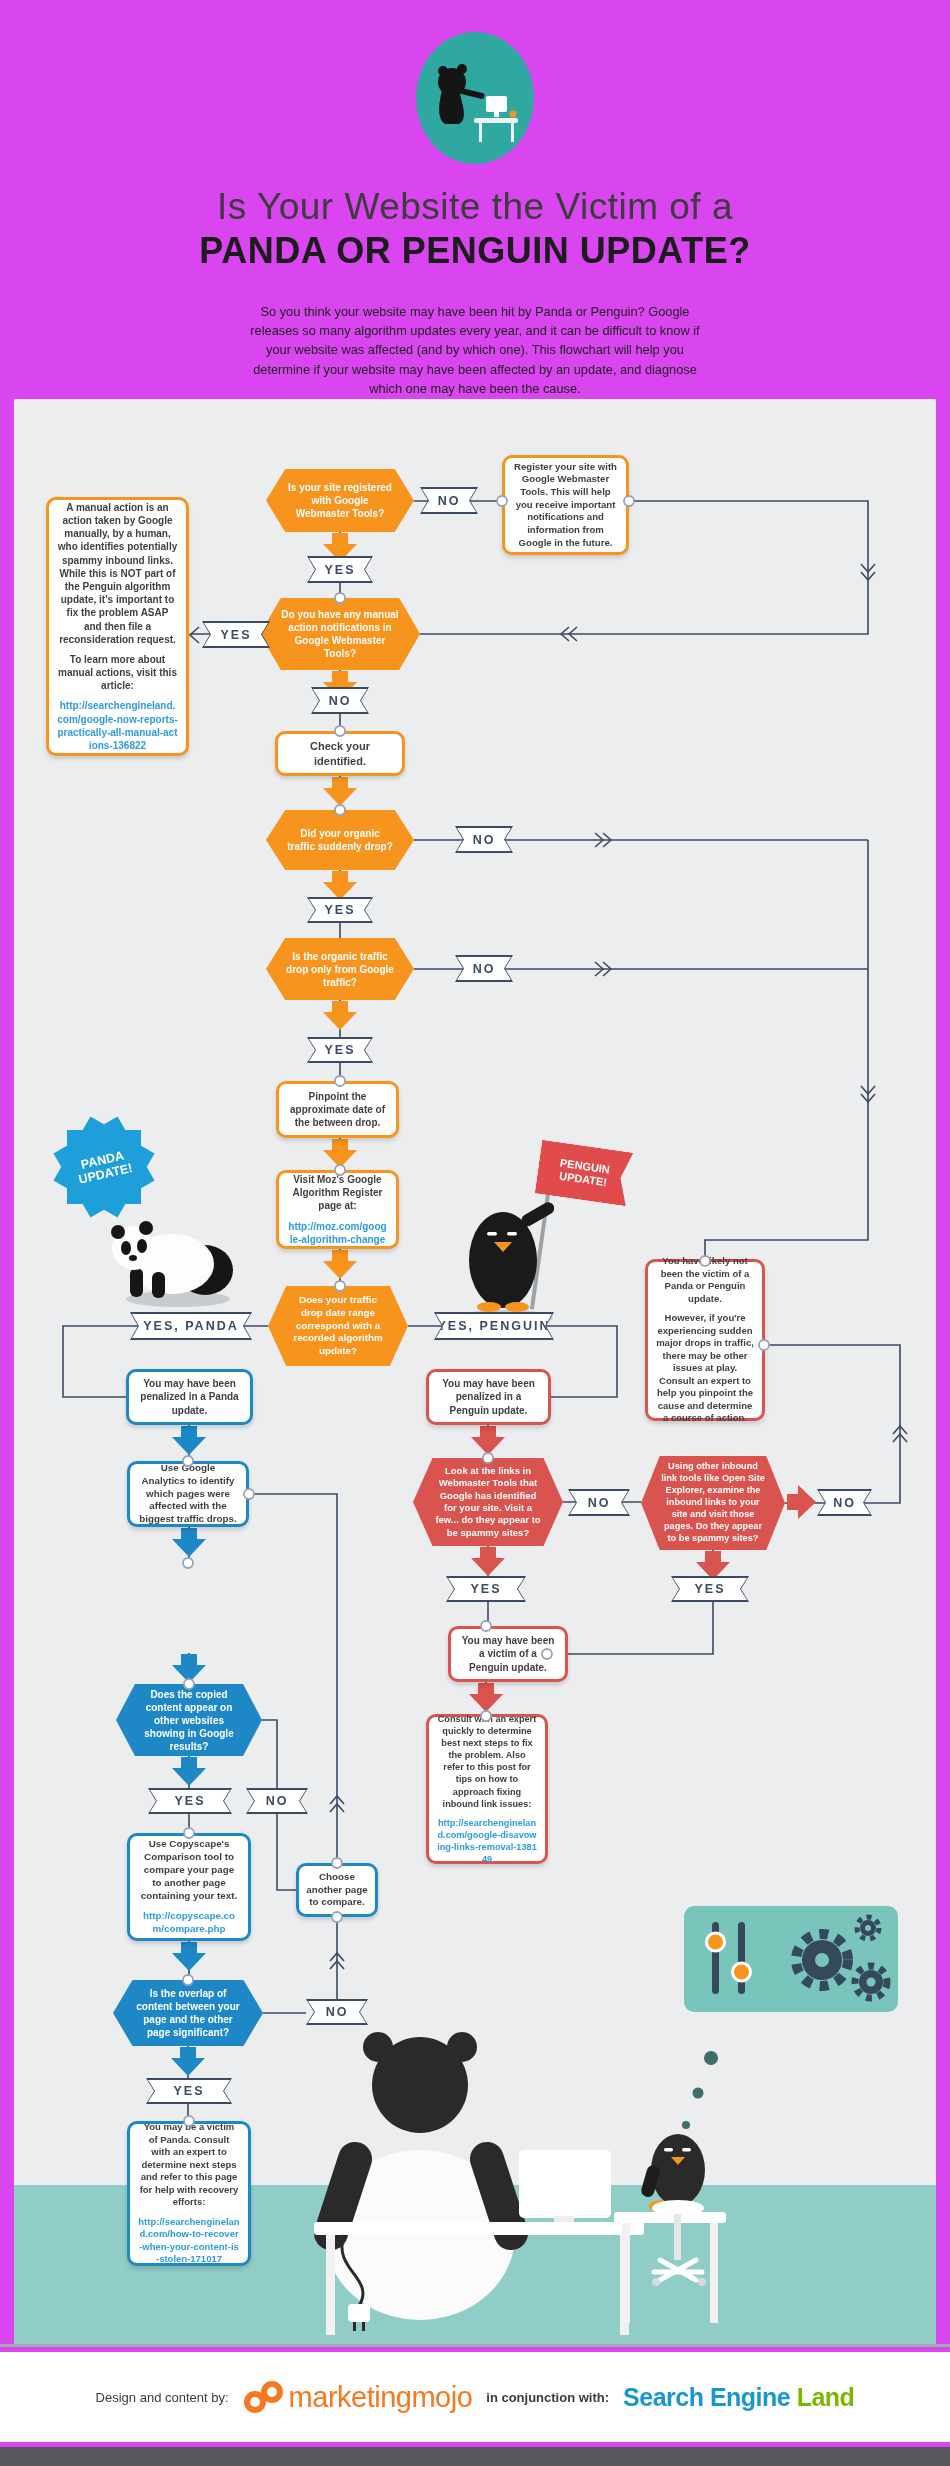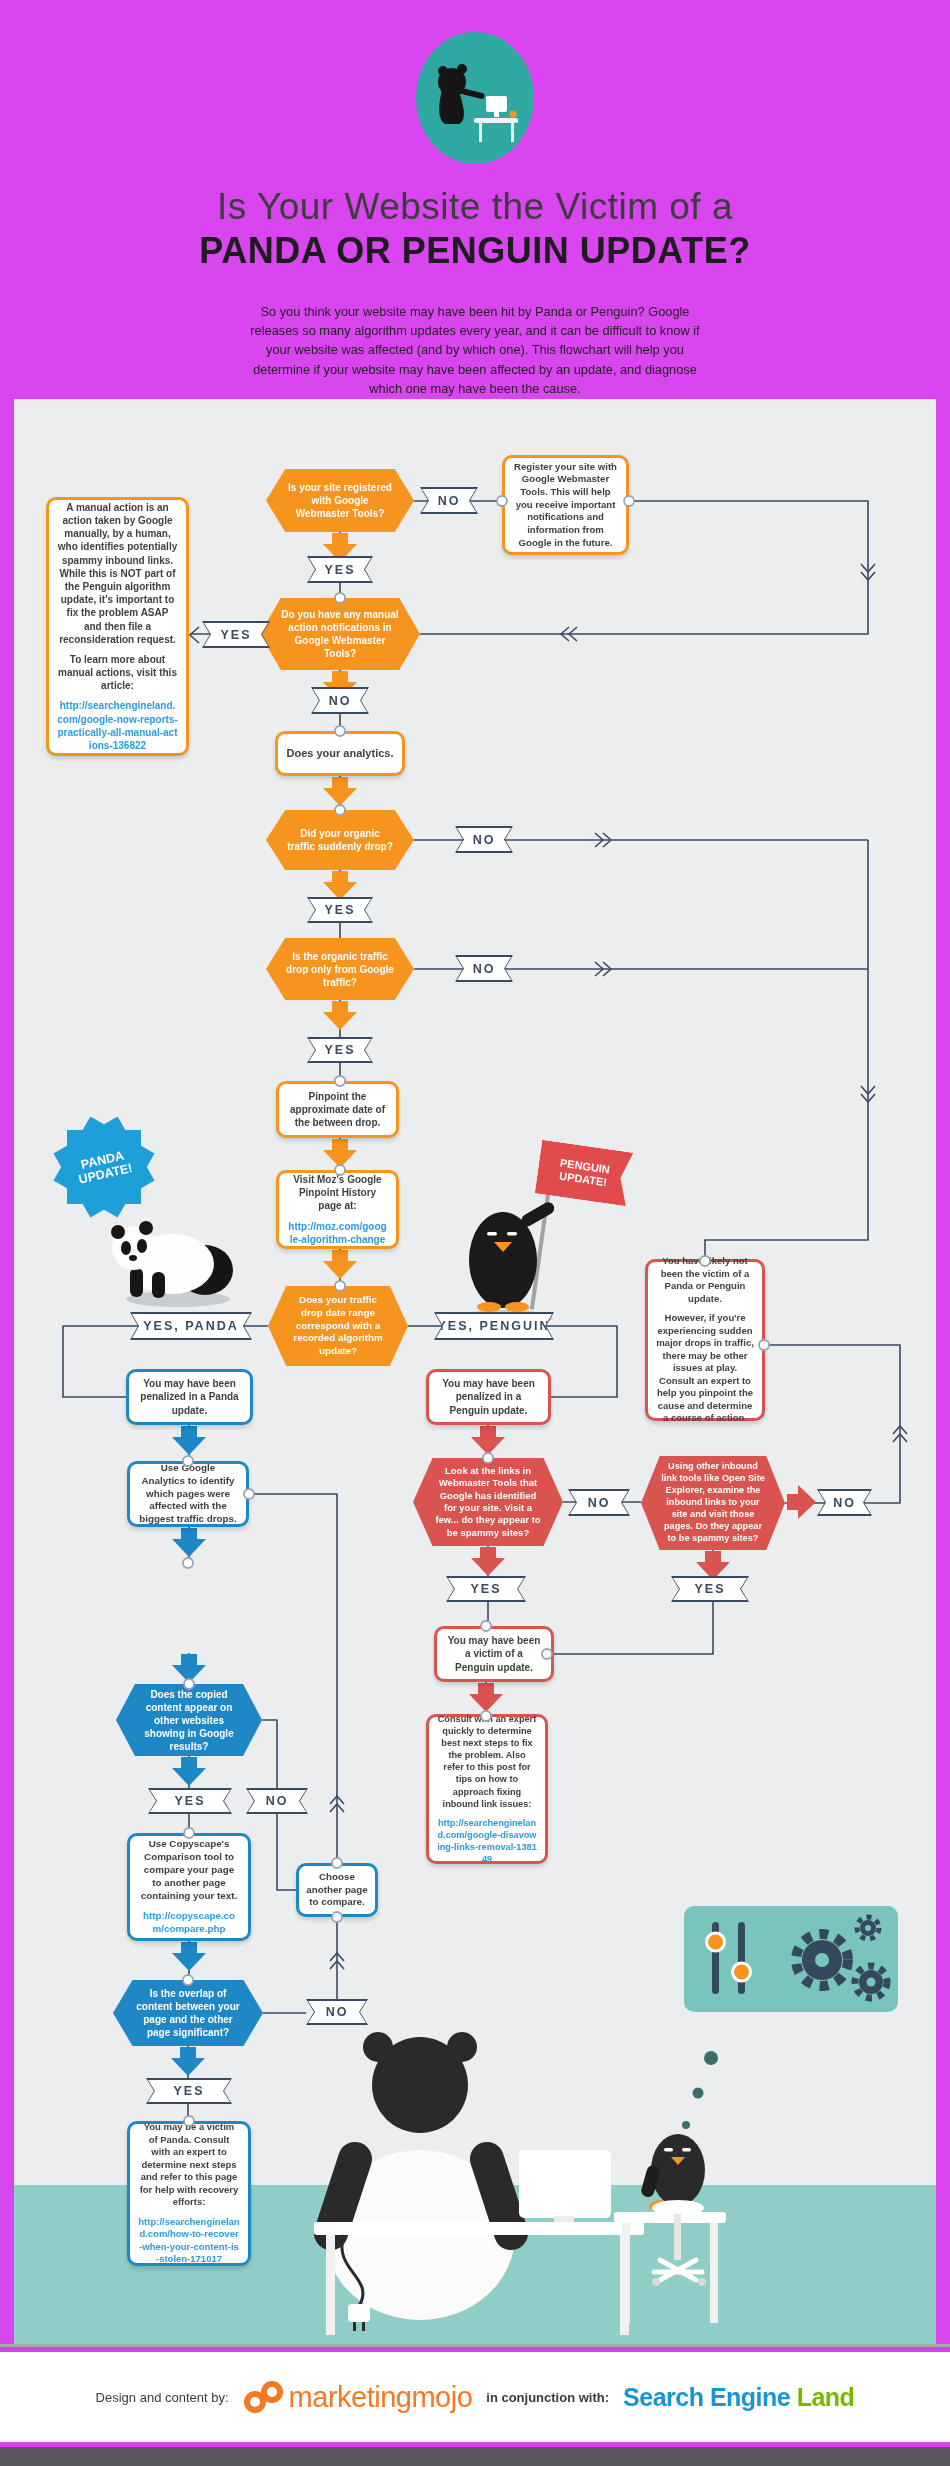--- a/index.html
+++ b/index.html
@@ -245,33 +245,33 @@
     </div>
   <div class="box" style="left:46px;top:497px;width:143px;height:259px;font-size:10px;">
     <span>A manual action is an action taken by Google manually, by a human, who identifies potentially spammy inbound links. While this is NOT part of the Penguin algorithm update, it's important to fix the problem ASAP and then file a reconsideration request.</span>
     <span class="gap">To learn more about manual actions, visit this article:</span>
     <span class="gap link">http://searchengineland.com/google-now-reports-practically-all-manual-actions-136822</span>
   </div>
   <div class="hex orange" style="left:260px;top:598px;width:160px;height:72px;">
       <span>Do you have any manual action notifications in Google Webmaster Tools?</span>
     </div>
   <div class="box" style="left:275px;top:731px;width:130px;height:45px;font-size:11px;">
-      <span>Does your analytics.</span>
+      <span>Check your identified.</span>
     </div>
   <div class="hex orange" style="left:266px;top:810px;width:148px;height:60px;">
       <span>Did your organic traffic suddenly drop?</span>
     </div>
   <div class="hex orange" style="left:266px;top:938px;width:148px;height:62px;">
       <span>Is the organic traffic drop only from Google traffic?</span>
     </div>
   <div class="box" style="left:276px;top:1081px;width:123px;height:57px;">
       <span>Pinpoint the approximate date of the between drop.</span>
     </div>
   <div class="box" style="left:276px;top:1170px;width:123px;height:79px;">
-    <span>Visit Moz's Google Pinpoint History page at:</span>
+    <span>Visit Moz's Google Algorithm Register page at:</span>
     <span class="gap link">http://moz.com/google-algorithm-change</span>
   </div>
   <div class="hex orange" style="left:268px;top:1286px;width:140px;height:80px;font-size:9.8px;">
       <span>Does your traffic drop date range correspond with a recorded algorithm update?</span>
     </div>
   <div class="box red" style="left:645px;top:1259px;width:120px;height:162px;font-size:9.5px;">
     <span>You have likely not been the victim of a Panda or Penguin update.</span>
     <span class="gap">However, if you're experiencing sudden major drops in traffic, there may be other issues at play. Consult an expert to help you pinpoint the cause and determine a course of action.</span>
   </div>
   <div class="box blue" style="left:126px;top:1369px;width:127px;height:56px;">
@@ -282,21 +282,21 @@
     </div>
   <div class="box blue" style="left:127px;top:1461px;width:122px;height:66px;font-size:9.8px;">
       <span>Use Google Analytics to identify which pages were affected with the biggest traffic drops.</span>
     </div>
   <div class="hex red" style="left:641px;top:1456px;width:144px;height:94px;font-size:9.2px;">
       <span>Using other inbound link tools like Open Site Explorer, examine the inbound links to your site and visit those pages. Do they appear to be spammy sites?</span>
     </div>
   <div class="hex red" style="left:413px;top:1458px;width:150px;height:88px;font-size:9.5px;">
       <span>Look at the links in Webmaster Tools that Google has identified for your site. Visit a few... do they appear to be spammy sites?</span>
     </div>
-  <div class="box red" style="left:434px;top:1626px;width:120px;height:56px;">
+  <div class="box red" style="left:448px;top:1626px;width:120px;height:56px;">
       <span>You may have been a victim of a Penguin update.</span>
     </div>
   <div class="box red" style="left:426px;top:1714px;width:122px;height:150px;font-size:9.2px;">
     <span>Consult with an expert quickly to determine best next steps to fix the problem. Also refer to this post for tips on how to approach fixing inbound link issues:</span>
     <span class="gap link">http://searchengineland.com/google-disavowing-links-removal-138149</span>
   </div>
   <div class="hex blue" style="left:116px;top:1684px;width:146px;height:72px;">
       <span>Does the copied content appear on other websites showing in Google results?</span>
     </div>
   <div class="box blue" style="left:127px;top:1833px;width:124px;height:108px;font-size:9.8px;">

